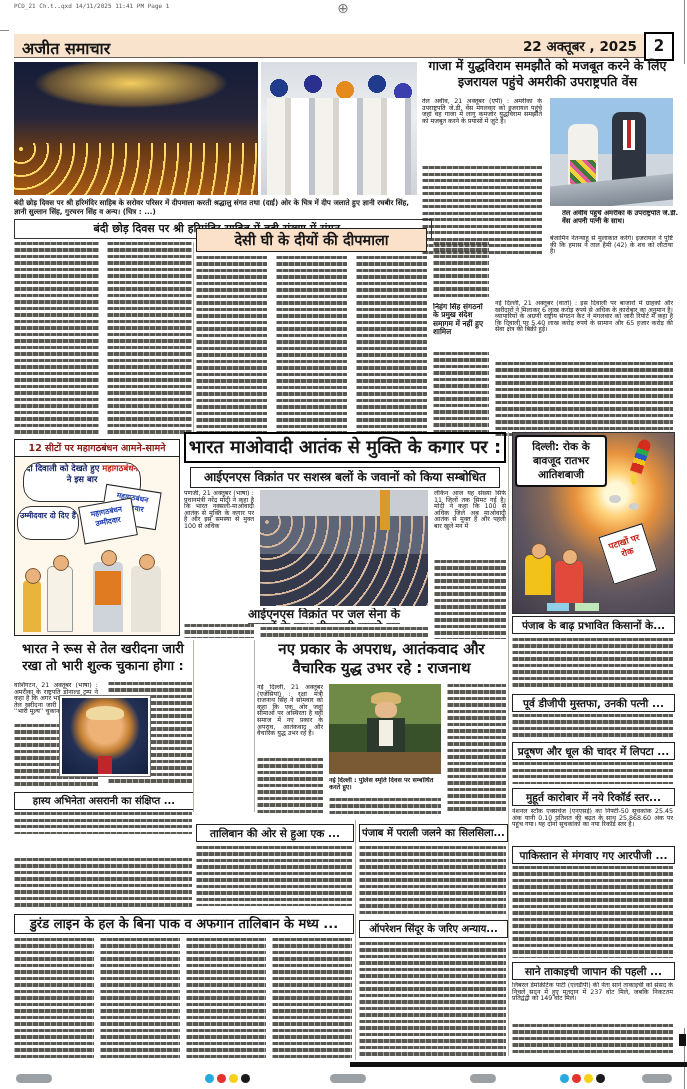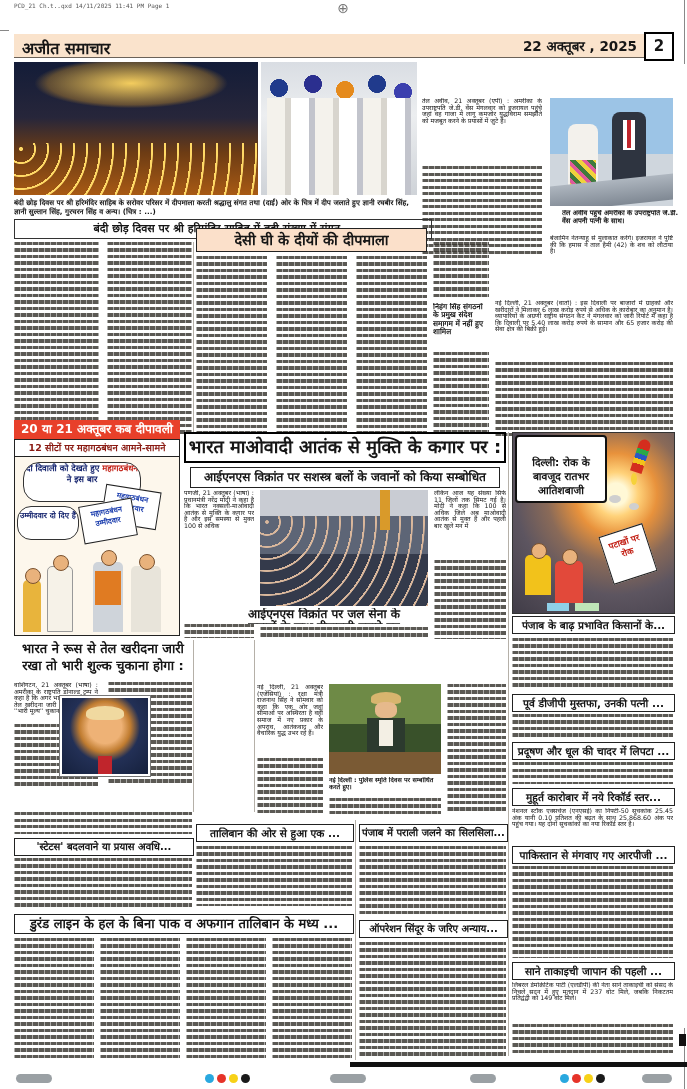--- a/index.html
+++ b/index.html
@@ -51,20 +51,21 @@
          radial-gradient(circle 9px at 52px 22px,#2b2f8f 98%,rgba(0,0,0,0)),
          radial-gradient(circle 9px at 84px 28px,#e58a1c 98%,rgba(0,0,0,0)),
          radial-gradient(circle 9px at 116px 22px,#203a8c 98%,rgba(0,0,0,0)),
          radial-gradient(circle 9px at 142px 30px,#3b3fae 98%,rgba(0,0,0,0)),
          linear-gradient(180deg,#d9dde3 0%,#eceef0 40%,#cfd3d8 100%);">
     <div class="abs" style="left:6px;top:36px;width:144px;height:97px;background:
          repeating-linear-gradient(90deg,#f4f2ec 0 18px,#d8d5ce 18px 24px,#ffffff 24px 42px,#c2c4cc 42px 48px);"></div>
   </div>
 
   <div class="abs" style="left:422px;top:58px;width:251px;height:198px;">
+    <div class="hl" style="font-size:12.5px;line-height:16px;height:34px;">गाजा में युद्धविराम समझौते को मजबूत करने के लिए इजरायल पहुंचे अमरीकी उपराष्ट्रपति वेंस</div>
     <div class="abs t6" style="left:0;top:40px;width:120px;height:64px;">तेल अवीव, 21 अक्तूबर (एपी) : अमरीका के उपराष्ट्रपति जे.डी. वेंस मंगलवार को इजरायल पहुंचे जहां वह गाजा में लागू कमजोर युद्धविराम समझौते को मजबूत करने के प्रयासों में जुटे हैं।</div>
     <div class="sim" style="left:0;top:108px;width:120px;height:88px;"></div>
     <div class="photo" style="left:128px;top:40px;width:123px;height:108px;background:linear-gradient(180deg,#9cc4e6 0 52%,#cfd6dd 52% 100%);">
       <div class="abs" style="left:18px;top:26px;width:30px;height:70px;background:#f3f1ec;border-radius:8px 8px 0 0;"></div>
       <div class="abs" style="left:20px;top:62px;width:26px;height:34px;background:
            repeating-linear-gradient(45deg,#3f7a3c 0 4px,#f0d23c 4px 8px,#e05a9a 8px 12px);"></div>
       <div class="abs" style="left:62px;top:14px;width:34px;height:84px;background:#2e3440;border-radius:8px 8px 0 0;"></div>
       <div class="abs" style="left:73px;top:22px;width:12px;height:30px;background:#fff;"></div>
       <div class="abs" style="left:77px;top:22px;width:4px;height:28px;background:#c0252c;"></div>
       <div class="abs" style="left:0;bottom:0;width:123px;height:26px;background:linear-gradient(180deg,#aeb6bf,#7f8893);transform:skewY(-6deg);"></div>
@@ -90,21 +91,20 @@
   <div class="sim" style="left:433px;top:242px;width:56px;height:58px;"></div>
   <div class="abs" style="left:433px;top:303px;width:56px;height:46px;font-size:7.4px;line-height:8.4px;font-weight:bold;overflow:hidden;">निहंग सिंह संगठनों के प्रमुख संदेश समागम में नहीं हुए शामिल</div>
   <div class="sim" style="left:433px;top:352px;width:56px;height:82px;"></div>
 
   <div class="abs" style="left:495px;top:242px;width:178px;height:196px;">
     <div class="abs t6" style="left:0;top:58px;width:178px;height:58px;">नई दिल्ली, 21 अक्तूबर (वार्ता) : इस दिवाली पर बाजारों में ग्राहकों और खरीदारों ने मिलाकर 6 लाख करोड़ रुपये से अधिक के कारोबार का अनुमान है। व्यापारियों के अग्रणी राष्ट्रीय संगठन कैट ने मंगलवार को जारी रिपोर्ट में कहा है कि दिवाली पर 5.40 लाख करोड़ रुपये के सामान और 65 हजार करोड़ की सेवा क्षेत्र की बिक्री हुई।</div>
     <div class="sim" style="left:0;top:120px;width:178px;height:74px;"></div>
   </div>
 
   <div class="abs" style="left:14px;top:420px;width:166px;height:216px;">
-    <div class="hl" style="height:19px;background:#e8402a;color:#fff;font-size:12px;line-height:19px;">20 या 21 अक्तूबर कब दीपावली</div>
     <div class="abs" style="left:0;top:19px;width:164px;height:195px;border:1.5px solid #222;background:#fdf7ec;">
       <div class="hl" style="height:16px;background:#fff;border-bottom:1px solid #222;color:#8a1a12;font-size:9.5px;line-height:16px;">12 सीटों पर महागठबंधन आमने-सामने</div>
       <div class="abs hl" style="left:8px;top:22px;width:116px;height:38px;border:1px solid #333;border-radius:16px;background:#fff;
            color:#15246e;font-size:8.4px;line-height:11px;padding-top:0;">
         <span>दो दिवाली को देखते हुए</span>
         <span style="color:#c21d12;">महागठबंधन</span>
         <span>ने इस बार</span>
       </div>
       <div class="abs hl" style="left:2px;top:66px;width:60px;height:28px;border:1px solid #333;border-radius:14px;background:#fff;
            color:#15246e;font-size:7.8px;line-height:10px;padding-top:4px;">उम्मीदवार दो दिए हैं</div>
@@ -133,21 +133,21 @@
     </div>
     <div class="abs cap" style="left:64px;top:176px;width:168px;height:16px;font-size:12px;line-height:13px;">आईएनएस विक्रांत पर जल सेना के जवानों के साथ दीपावली मनाते हुए प्रधानमंत्री नरेंद्र मोदी।</div>
     <div class="sim" style="left:76px;top:195px;width:168px;height:12px;"></div>
     <div class="abs t6" style="left:250px;top:58px;width:72px;height:66px;">लेकिन आज यह संख्या सिर्फ 11 जिलों तक सिमट गई है। मोदी ने कहा कि 100 से अधिक जिले अब माओवादी आतंक से मुक्त हैं और पहली बार खुले मन में</div>
     <div class="sim" style="left:250px;top:128px;width:72px;height:79px;"></div>
   </div>
 
   <div class="abs" style="left:512px;top:432px;width:161px;height:180px;border:1px solid #333;background:
          radial-gradient(circle at 64% 34%, #fff8d6 0 7%, #ffd27a 14%, #e8923c 26%, #8a6a58 44%, #5d5560 64%, #403c47 100%);">
     <div class="abs hl" style="left:2px;top:2px;width:88px;height:46px;border:2px solid #111;background:#fff;
-         font-size:10.5px;line-height:14px;padding-top:18px;border-radius:4px;">दिल्ली: रोक के बावजूद रातभर आतिशबाजी</div>
+         font-size:10.5px;line-height:14px;padding-top:2px;border-radius:4px;">दिल्ली: रोक के बावजूद रातभर आतिशबाजी</div>
     <div class="abs" style="left:122px;top:6px;width:12px;height:34px;transform:rotate(18deg);background:
            linear-gradient(180deg,#d42d1e 0 30%,#2aa84a 30% 45%,#2a57c4 45% 60%,#f2c21b 60% 75%,#d42d1e 75% 100%);border-radius:6px 6px 0 0;"></div>
     <div class="abs" style="left:118px;top:40px;width:6px;height:12px;background:#f6d23a;border-radius:50%;"></div>
     <div class="abs" style="left:96px;top:62px;width:12px;height:8px;background:#cfcfcf;border-radius:50%;"></div>
     <div class="abs" style="left:116px;top:70px;width:10px;height:7px;background:#cfcfcf;border-radius:50%;"></div>
     <div class="abs hl" style="left:92px;top:96px;width:44px;height:42px;border:1.2px solid #222;background:#fff;color:#c21d12;
          font-size:8.5px;line-height:11px;transform:rotate(-18deg);padding-top:6px;">पटाखों पर रोक</div>
     <div class="fg" style="left:12px;bottom:18px;width:26px;height:40px;background:#f2c21b;"></div>
     <div class="fg" style="left:42px;bottom:10px;width:28px;height:42px;background:#e2493a;"></div>
     <div class="abs" style="left:34px;bottom:2px;width:22px;height:8px;background:#8fd0e8;"></div>
@@ -180,30 +180,31 @@
     <div class="abs t6" style="left:0;top:42px;width:84px;height:40px;">वाशिंगटन, 21 अक्तूबर (भाषा) : अमरीका के राष्ट्रपति डोनाल्ड ट्रम्प ने कहा है कि अगर भारत रूस से कच्चा तेल खरीदना जारी रखता है तो उसे ''भारी मूल्य'' चुकाना होगा।</div>
     <div class="sim" style="left:0;top:84px;width:84px;height:62px;"></div>
     <div class="sim" style="left:94px;top:42px;width:84px;height:104px;"></div>
     <div class="photo" style="left:46px;top:56px;width:86px;height:76px;border:2px solid #fff;outline:1px solid #777;background:
            radial-gradient(circle at 50% 38%, #eeb276 0 26%, #c07c30 40%, #233056 55%, #15203c 100%);">
       <div class="abs" style="left:24px;top:8px;width:38px;height:14px;background:#f0d9a0;border-radius:50% 50% 30% 30%;"></div>
       <div class="abs" style="left:36px;top:58px;width:14px;height:18px;background:#c0252c;"></div>
     </div>
   </div>
 
+  <div class="abs briefbox" style="left:14px;top:792px;width:178px;font-size:10px;">हास्य अभिनेता असरानी का संक्षिप्त ...</div>
   <div class="sim" style="left:14px;top:812px;width:178px;height:22px;"></div>
-  <div class="abs briefbox" style="left:14px;top:838px;width:178px;font-size:10px;">'स्टेटस' बदलवाने या प्रयास अवधि...</div>
   <div class="sim" style="left:14px;top:858px;width:178px;height:52px;"></div>
 
   <div class="vrule" style="left:193px;top:640px;height:172px;"></div>
 
 
   <div class="vrule" style="left:254px;top:640px;height:172px;"></div>
 
   <div class="abs" style="left:257px;top:640px;width:249px;height:174px;">
+    <div class="hl" style="font-size:15px;line-height:19px;height:40px;">नए प्रकार के अपराध, आतंकवाद और वैचारिक युद्ध उभर रहे  : राजनाथ</div>
     <div class="abs t6" style="left:0;top:44px;width:66px;height:70px;">नई दिल्ली, 21 अक्तूबर (एजेंसियां) : रक्षा मंत्री राजनाथ सिंह ने सोमवार को कहा कि एक ओर जहां सीमाओं पर अस्थिरता है वहीं समाज में नए प्रकार के अपराध, आतंकवाद और वैचारिक युद्ध उभर रहे हैं।</div>
     <div class="sim" style="left:0;top:118px;width:66px;height:56px;"></div>
     <div class="photo" style="left:72px;top:44px;width:112px;height:90px;background:linear-gradient(180deg,#6e8a46 0 45%,#39512a 45% 100%);">
       <div class="abs" style="left:42px;top:8px;width:30px;height:12px;background:#d8b56e;border-radius:50% 50% 20% 20%;"></div>
       <div class="abs" style="left:46px;top:18px;width:22px;height:16px;background:#e6b98c;border-radius:40%;"></div>
       <div class="abs" style="left:38px;top:34px;width:38px;height:36px;background:#2c3a2e;"></div>
       <div class="abs" style="left:50px;top:36px;width:14px;height:26px;background:#f3efe4;"></div>
       <div class="abs" style="left:0;bottom:0;width:112px;height:22px;background:#7a5a34;"></div>
     </div>
     <div class="abs cap" style="left:72px;top:137px;width:112px;height:18px;font-size:6.4px;line-height:7.4px;">नई दिल्ली : पुलिस स्मृति दिवस पर सम्बोधित करते हुए।</div>

